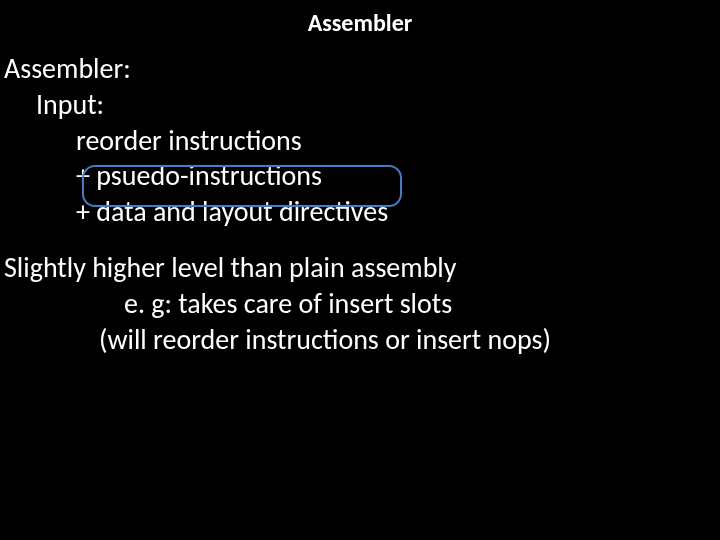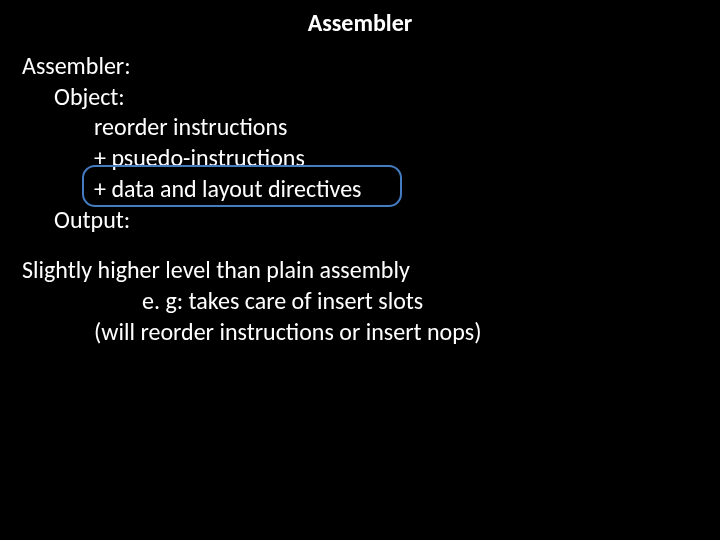--- a/index.html
+++ b/index.html
@@ -13,52 +13,51 @@
       position: relative;
     }
     .title {
       text-align: center;
       font-size: 24px;
       font-weight: 600;
       padding-top: 8px;
       padding-bottom: 14px;
     }
     .content {
-      padding-left: 22px;
-      font-size: 24px;
+      padding-left: 4px;
+      font-size: 28px;
       line-height: 1.28;
     }
     .l0 { margin-left: 0; }
     .l1 { margin-left: 32px; }
     .l2 { margin-left: 72px; }
     .l3 { margin-left: 120px; }
-    .l4 { margin-left: 72px; }
+    .l4 { margin-left: 95px; }
     .para2 { margin-top: 20px; }
     .highlight-box {
       position: absolute;
       left: 82px;
       top: 165px;
       width: 320px;
       height: 42px;
       border: 2.2px solid #457bc0;
       border-radius: 13px;
       pointer-events: none;
     }
   </style>
 </head>
 <body>
 
 <div class="title">Assembler</div>
 
 <div class="content">
   <div class="l0">Assembler:</div>
-  <div class="l1">Object:</div>
+  <div class="l1">Input:</div>
   <div class="l2">reorder instructions</div>
   <div class="l2">+ psuedo-instructions</div>
   <div class="l2">+ data and layout directives</div>
-  <div class="l1">Output:</div>
 
   <div class="l0 para2">Slightly higher level than plain assembly</div>
   <div class="l3">e. g: takes care of insert slots</div>
   <div class="l4">(will reorder instructions or insert nops)</div>
 </div>
 
 <div class="highlight-box"></div>
 
 </body></html>

